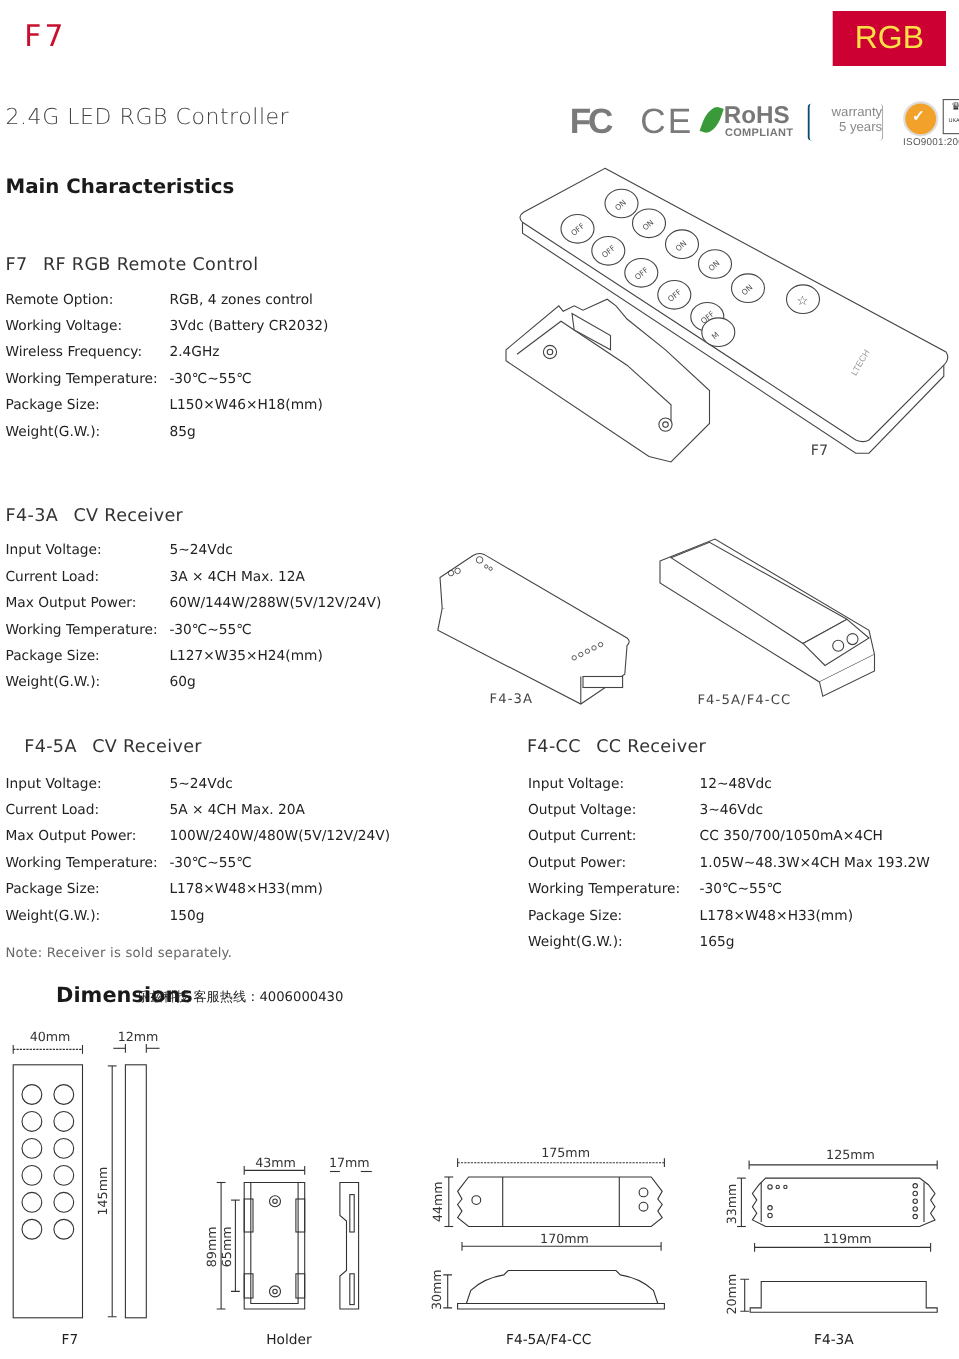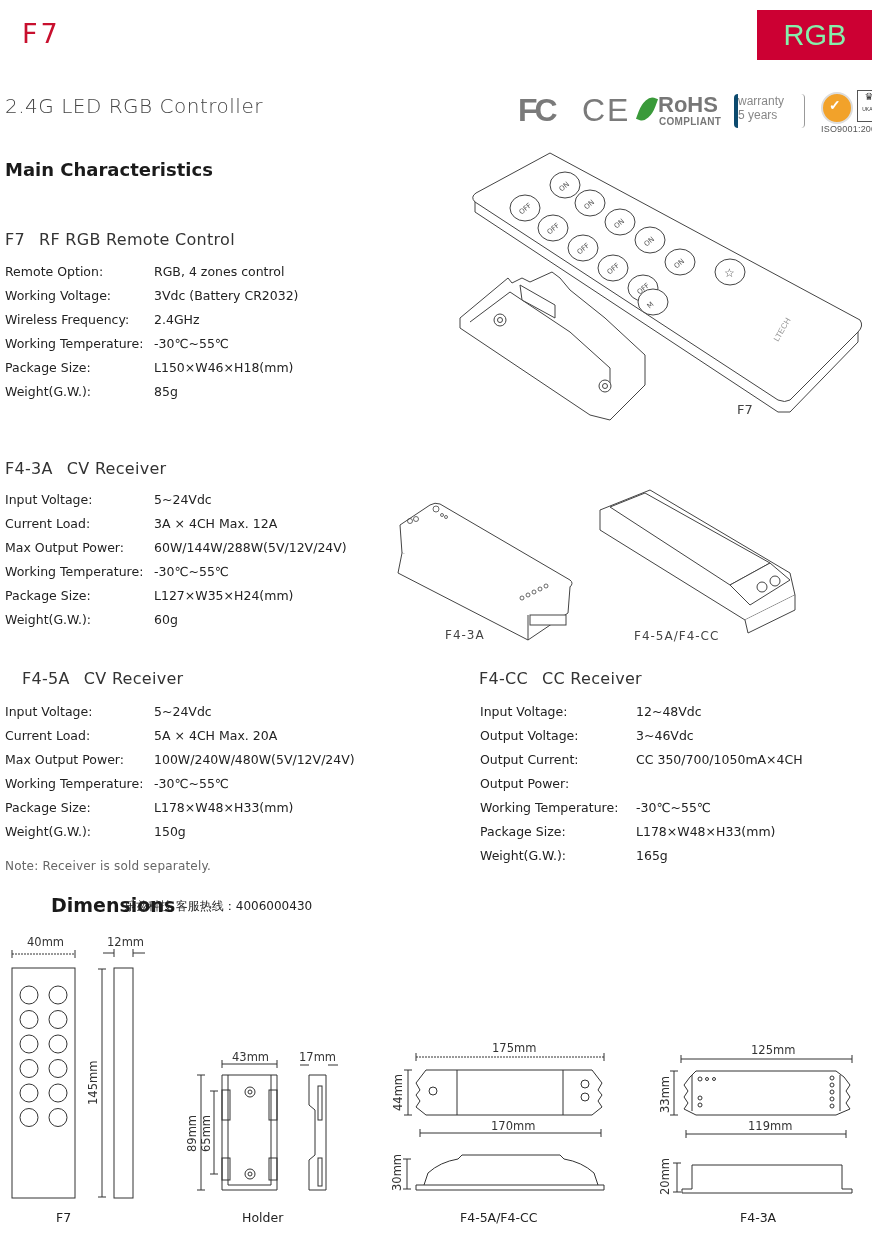--- a/index.html
+++ b/index.html
@@ -1,35 +1,35 @@
 <!DOCTYPE html>
 <html><head>
 <meta charset="utf-8">
 <style>
   html, body { margin: 0; padding: 0; background: #ffffff; }
   body { width: 872px; height: 1235px; position: relative; overflow: hidden;
          font-family: "DejaVu Sans", sans-serif; color: #222; }
   .abs { position: absolute; }
 
   .model-code { left: 22px; top: 18px; font-size: 27px; color: #c8102e; letter-spacing: 3px; font-weight: 400; }
-  .rgb-badge { left: 757px; top: 10px; width: 116px; height: 50px; background: #cc0033; color: #86efac;
+  .rgb-badge { left: 757px; top: 10px; width: 103px; height: 50px; background: #cc0033; color: #fde047;
                font-family: "Liberation Sans", sans-serif; font-size: 29px; text-align: center; line-height: 50px; }
   .product-title { left: 5px; top: 94px; font-size: 20px; color: #444; font-weight: 300; letter-spacing: 0.5px; }
 
   .cert-row { left: 516px; top: 90px; width: 370px; height: 48px; }
   .cert { position: absolute; color: #777; font-family: "Liberation Sans", sans-serif; }
   .cert-fc { left: 2px; top: 2px; font-size: 32px; font-weight: 700; letter-spacing: -3px; color: #7a7a7a; }
   .cert-ce { left: 66px; top: 2px; font-size: 32px; font-weight: 400; color: #7a7a7a; letter-spacing: 2px; }
   .cert-rohs { left: 124px; top: 2px; width: 80px; height: 40px; }
   .cert-rohs .leaf { position: absolute; left: 0; top: 4px; width: 14px; height: 26px; background: #3a9a3a;
                      border-radius: 70% 0 70% 0; transform: rotate(20deg); }
   .cert-rohs .r1 { position: absolute; left: 18px; top: 0; font-size: 22px; font-weight: 700; color: #777; }
   .cert-rohs .r2 { position: absolute; left: 19px; top: 24px; font-size: 10px; font-weight: 700; color: #777; letter-spacing: 0.3px; }
-  .cert-warranty { left: 218px; top: 4px; width: 66px; height: 34px; border-left: 4px solid #0c4a6e; border-right: 1px solid #999;
-                   border-radius: 4px; text-align: left; font-size: 12px; line-height: 14px; color: #888; }
+  .cert-warranty { left: 218px; top: 4px; width: 66px; height: 34px; border-left: 2px solid #0c4a6e; border-right: 1px solid #999;
+                   border-radius: 4px; text-align: right; font-size: 12px; line-height: 14px; color: #888; }
   .cert-iso { left: 303px; top: 0px; width: 66px; height: 48px; }
   .iso-circle { position: absolute; left: 2px; top: 2px; width: 28px; height: 28px; border-radius: 50%; background: #f2a22a; border: 2px solid #ddd; }
   .iso-check { position: absolute; left: 10px; top: 7px; color: #fff; font-size: 14px; font-weight: 700; }
   .iso-box { position: absolute; left: 38px; top: 0px; width: 22px; height: 30px; border: 1px solid #555; font-size: 10px; text-align: center; color: #333; }
   .iso-text { position: absolute; left: 2px; top: 34px; font-size: 9px; color: #555; letter-spacing: 0.2px; }
 
   .section-heading { font-size: 18px; font-weight: 700; color: #1a1a1a; }
   .h-main { left: 5px; top: 159px; }
 
   .spec-title { font-size: 16px; color: #333; letter-spacing: 0.3px; }
@@ -191,20 +191,21 @@
     <div class="spec-row">
       <span class="spec-label">Output Voltage:</span>
       <span class="spec-value">3~46Vdc</span>
     </div>
     <div class="spec-row">
       <span class="spec-label">Output Current:</span>
       <span class="spec-value">CC 350/700/1050mA×4CH</span>
     </div>
     <div class="spec-row">
       <span class="spec-label">Output Power:</span>
+      <span class="spec-value">1.05W~48.3W×4CH  Max 193.2W</span>
     </div>
     <div class="spec-row">
       <span class="spec-label">Working Temperature:</span>
       <span class="spec-value">-30℃~55℃</span>
     </div>
     <div class="spec-row">
       <span class="spec-label">Package Size:</span>
       <span class="spec-value">L178×W48×H33(mm)</span>
     </div>
     <div class="spec-row">

